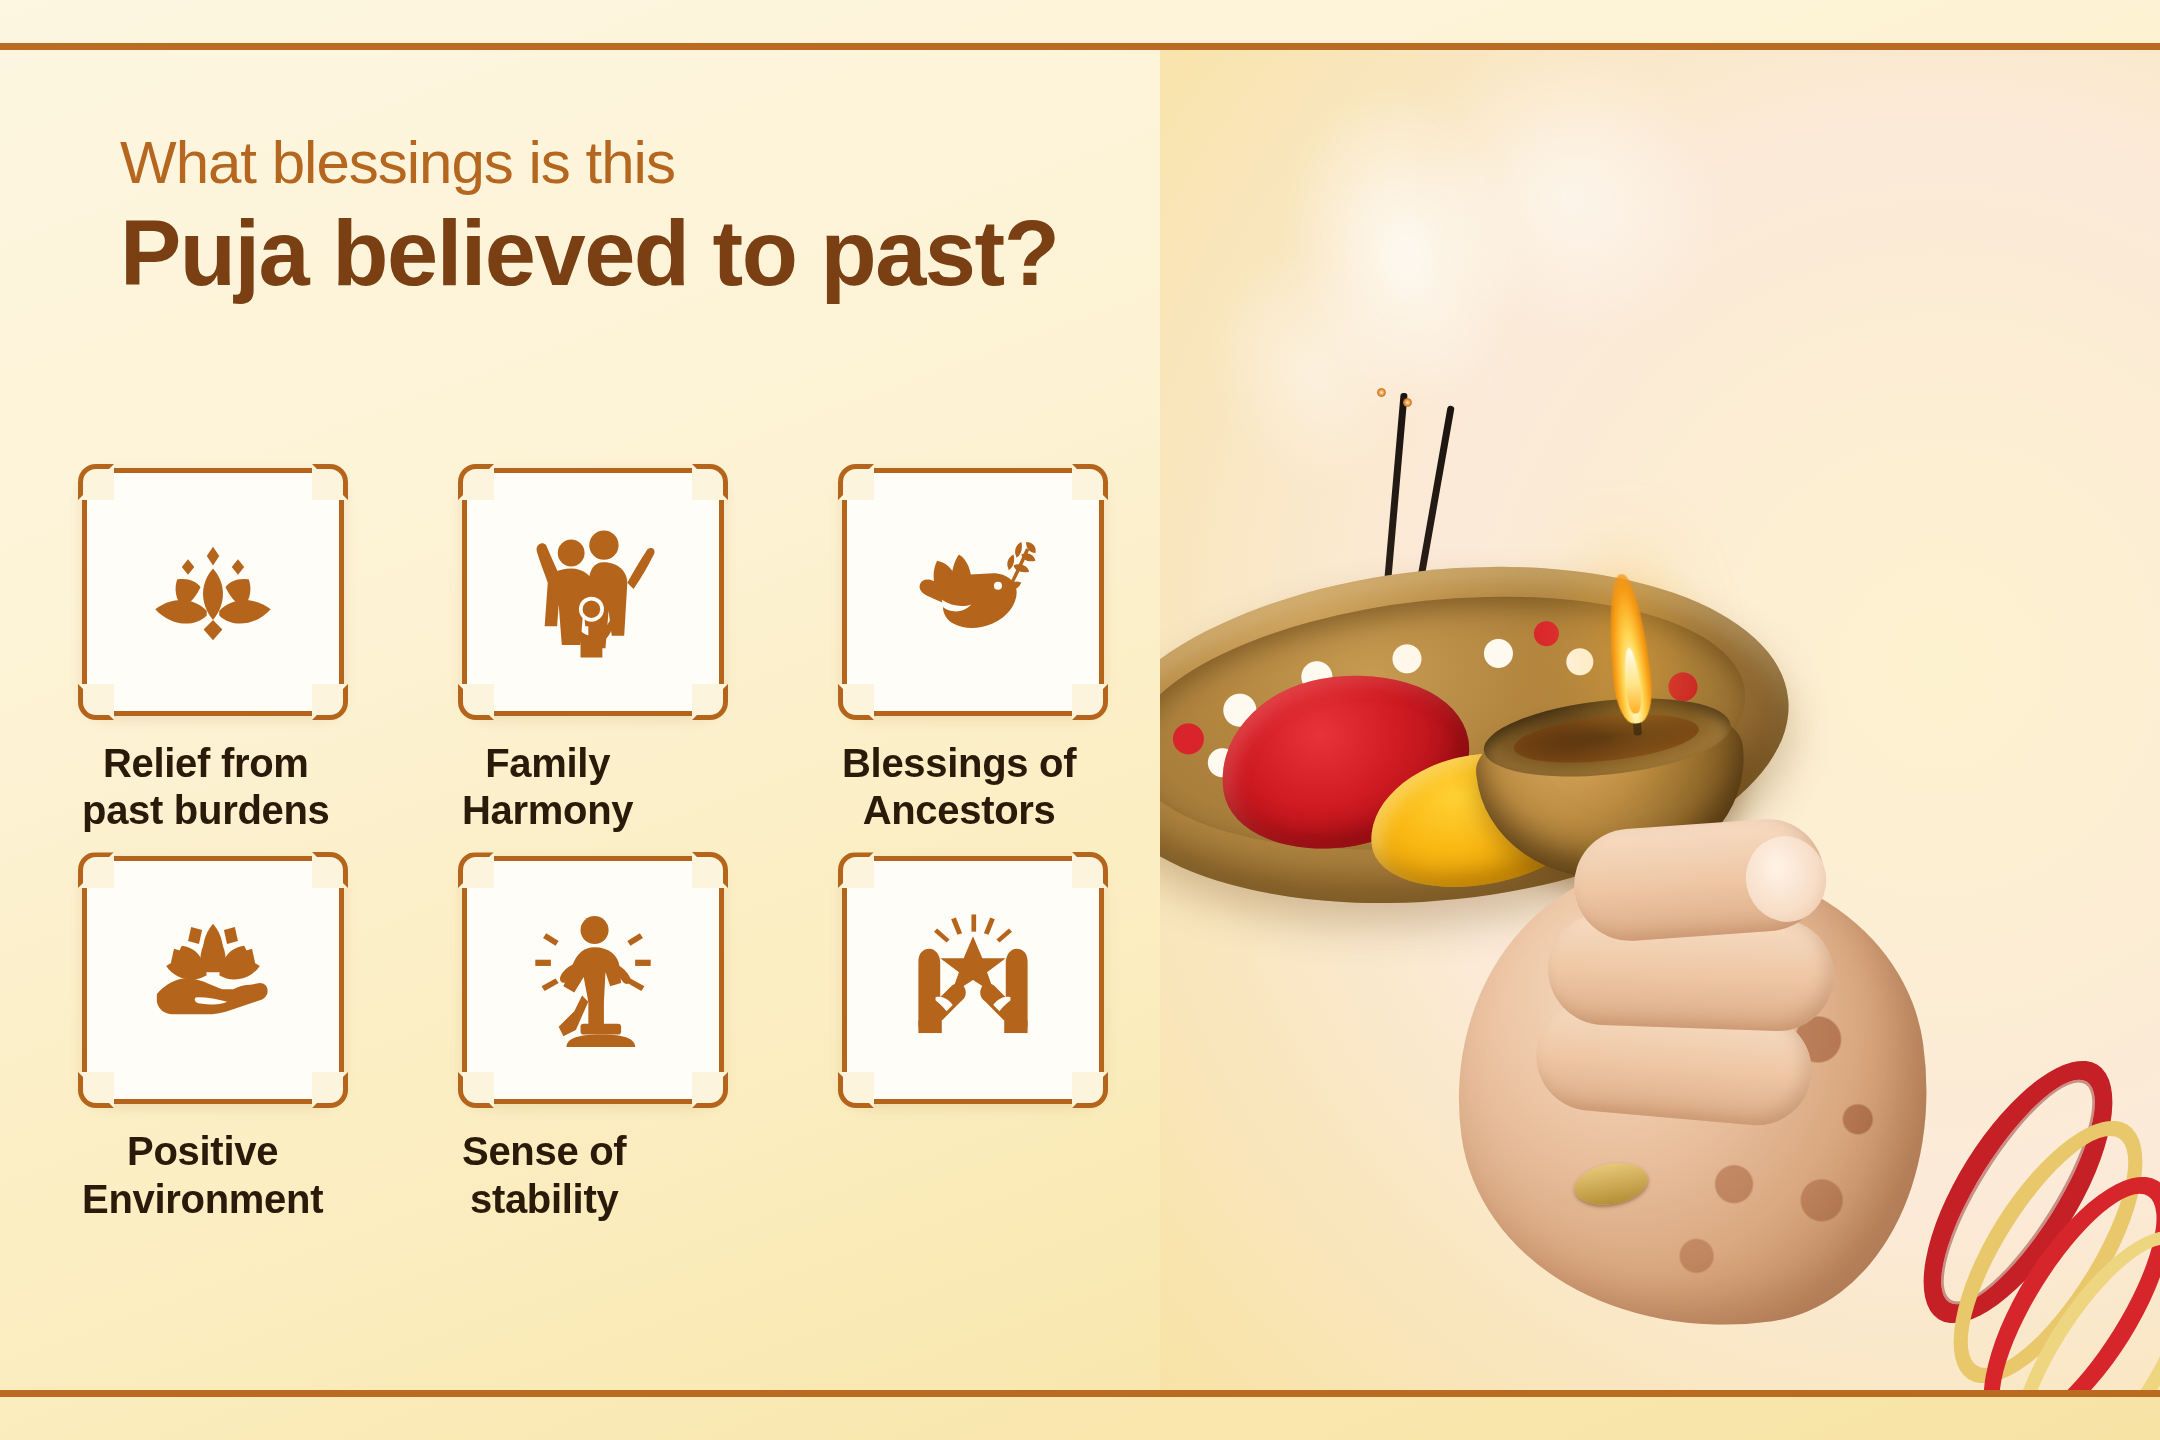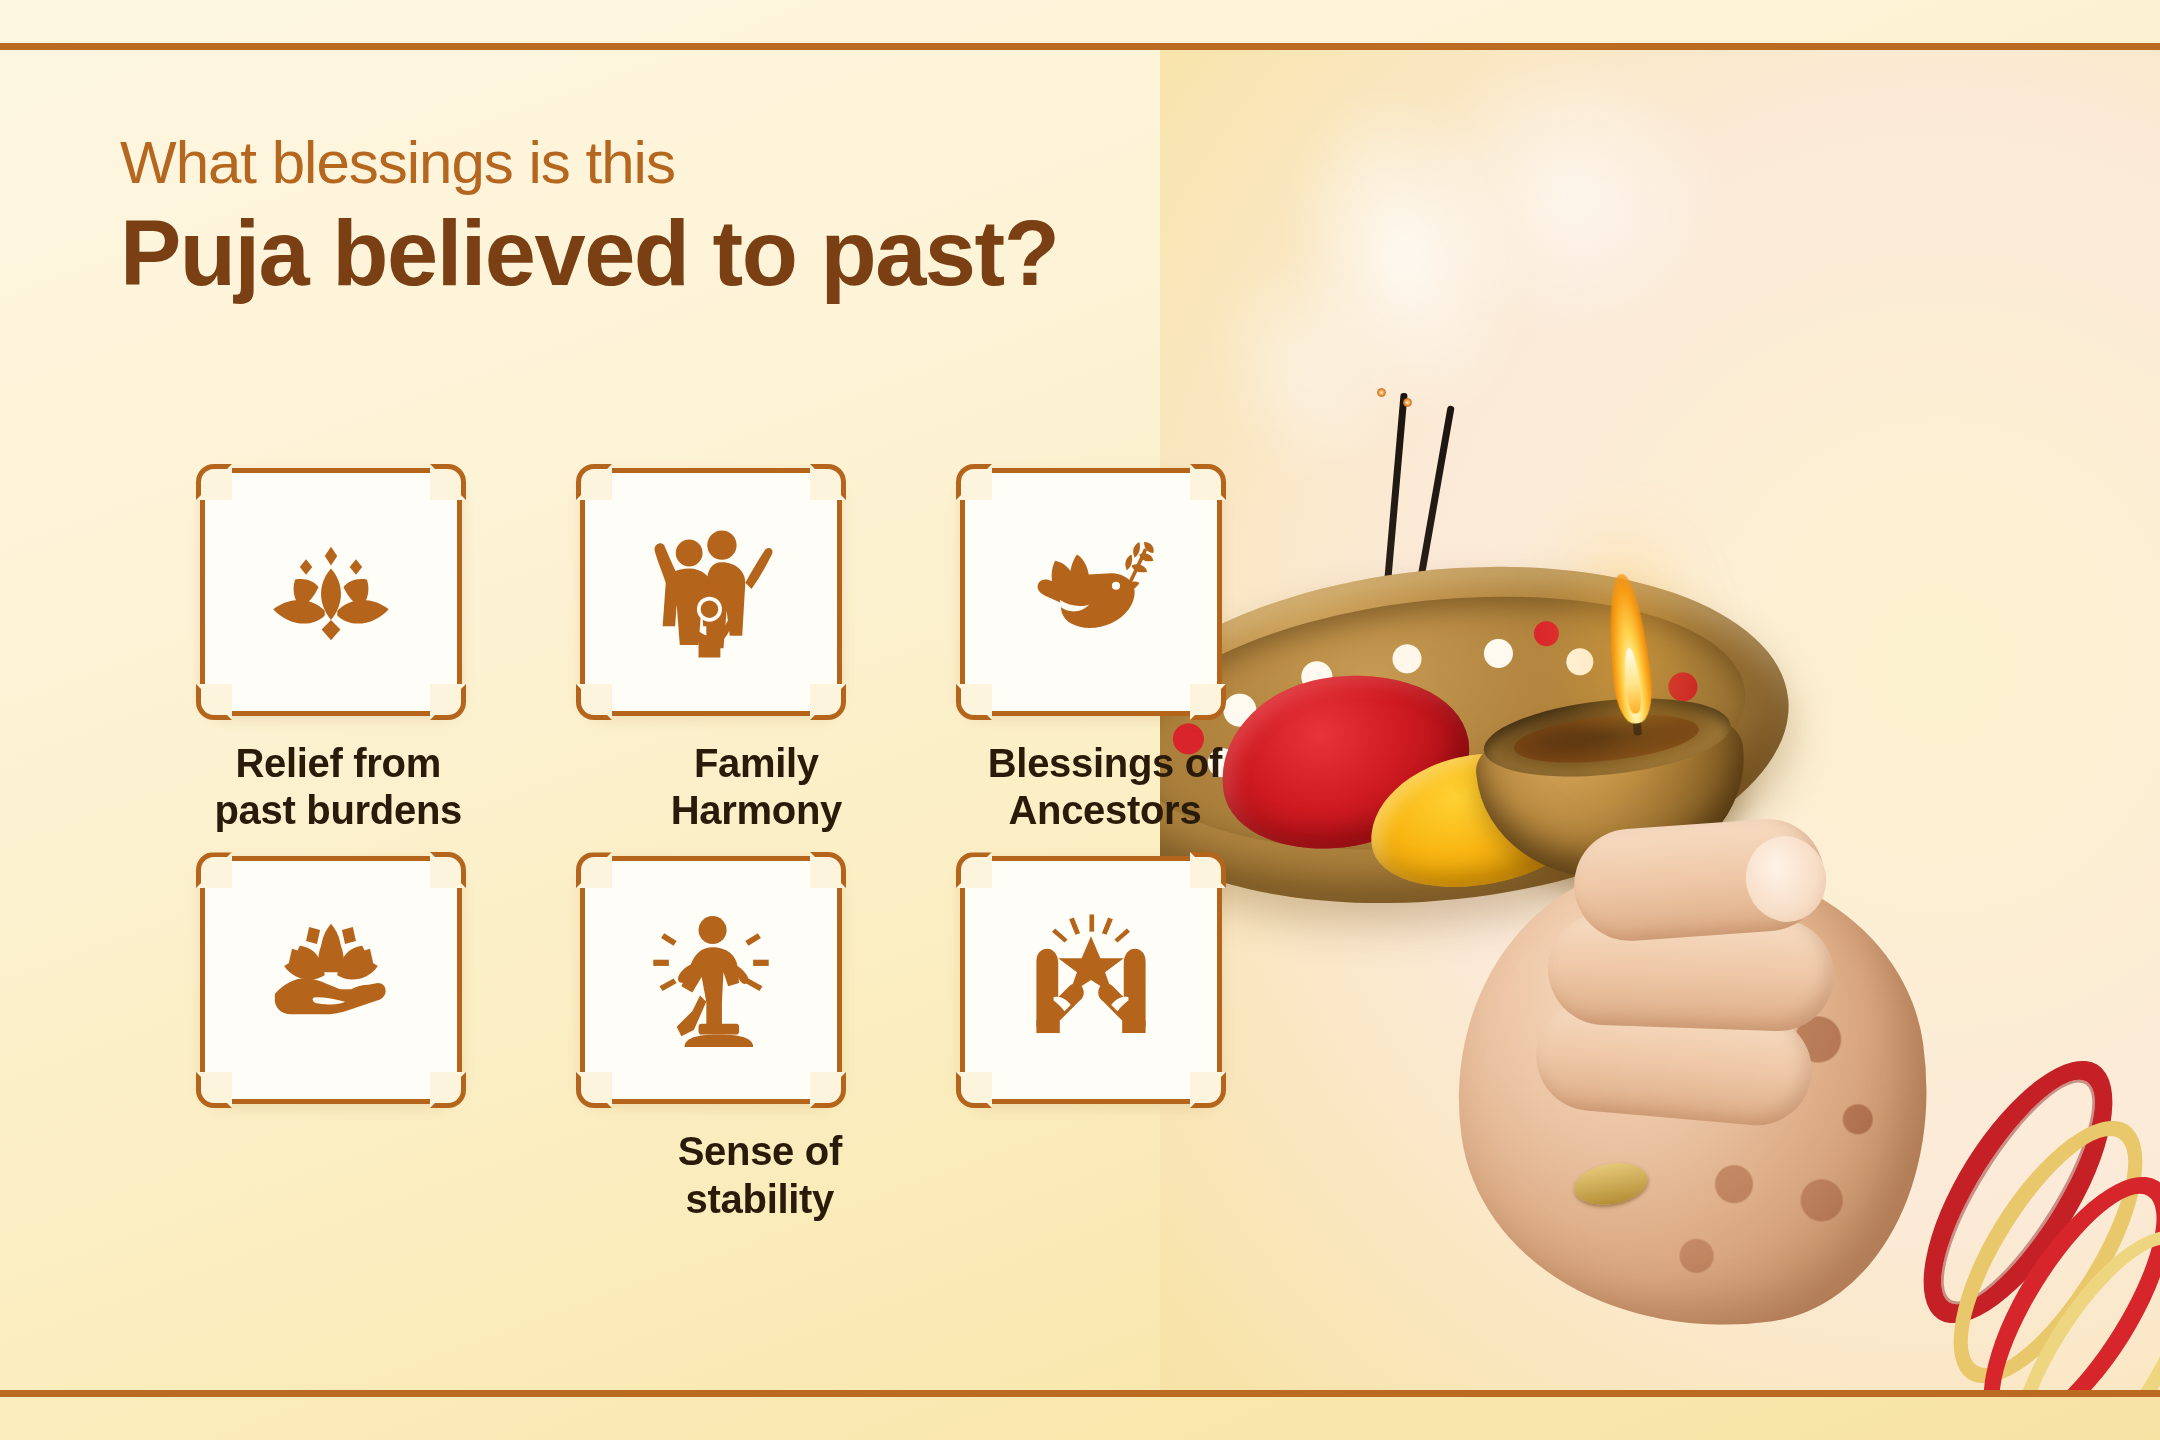--- a/index.html
+++ b/index.html
@@ -270,21 +270,21 @@
   }
 
   .grid {
     position:absolute;
     left:82px; top:468px;
     width:1130px;
     display:grid;
     grid-template-columns:repeat(3, 380px);
     row-gap:22px;
   }
-  .cell { width:380px; display:flex; flex-direction:column; align-items:flex-end; }
+  .cell { width:380px; display:flex; flex-direction:column; align-items:flex-start; }
 
   .icon-card {
     position:relative;
     width:262px; height:248px;
     background:#fffdf8;
     border:5px solid #b5651b;
     display:flex; align-items:center; justify-content:center;
     border-radius:26px;
     box-shadow:0 4px 14px rgba(160,110,40,.14);
   }
@@ -474,20 +474,21 @@
             <path d="M30 28 C37 29 42 33 44 40 C40 44 35 46 29 45 C27 39 27 33 30 28Z"></path>
             <path d="M70 28 C63 29 58 33 56 40 C60 44 65 46 71 45 C73 39 73 33 70 28Z"></path>
             <path d="M25 30 L32 32 L30 41 L23 39Z"></path>
             <path d="M75 30 L68 32 L70 41 L77 39Z"></path>
             <path d="M45 41 C38 35 28 35 20 41 C26 50 38 52 46 47Z"></path>
             <path d="M55 41 C62 35 72 35 80 41 C74 50 62 52 54 47Z"></path>
             <path d="M14 59 C20 52 28 48 36 49 C44 50 50 54 56 56 L63 56 C66 54 70 53 74 53 L80 52 C83 52 85 54 85 57 C85 60 83 62 80 63 L62 69 C57 71 51 72 45 72 L24 72 C19 72 15 69 14 64Z"></path>
             <path d="M40 61 C47 61 53 62 59 64 C55 66 49 66 42 65 C38 65 37 61 40 61Z" fill="#fffdf8"></path>
           </svg>
         </div>
+        <div class="cell-label">Positive<br>Environment</div>
       </div>
 
       <div class="cell">
         <div class="icon-card">
           <span class="nb1"></span>
             <span class="nb2"></span>
           <svg viewBox="0 0 100 100" fill="#b5651b">
             <circle cx="51" cy="18" r="9"></circle>
             <path d="M51 29 C60 29 66 34 67 41 L68 52 L61 54 L58 45 L57 64 L47 64 L44 48 L38 58 L31 54 L37 40 C40 33 44 29 51 29Z"></path>
             <path d="M37 40 C33 42 30 45 29 48 C28 51 31 53 34 51 C36 48 38 45 40 44Z"></path>

